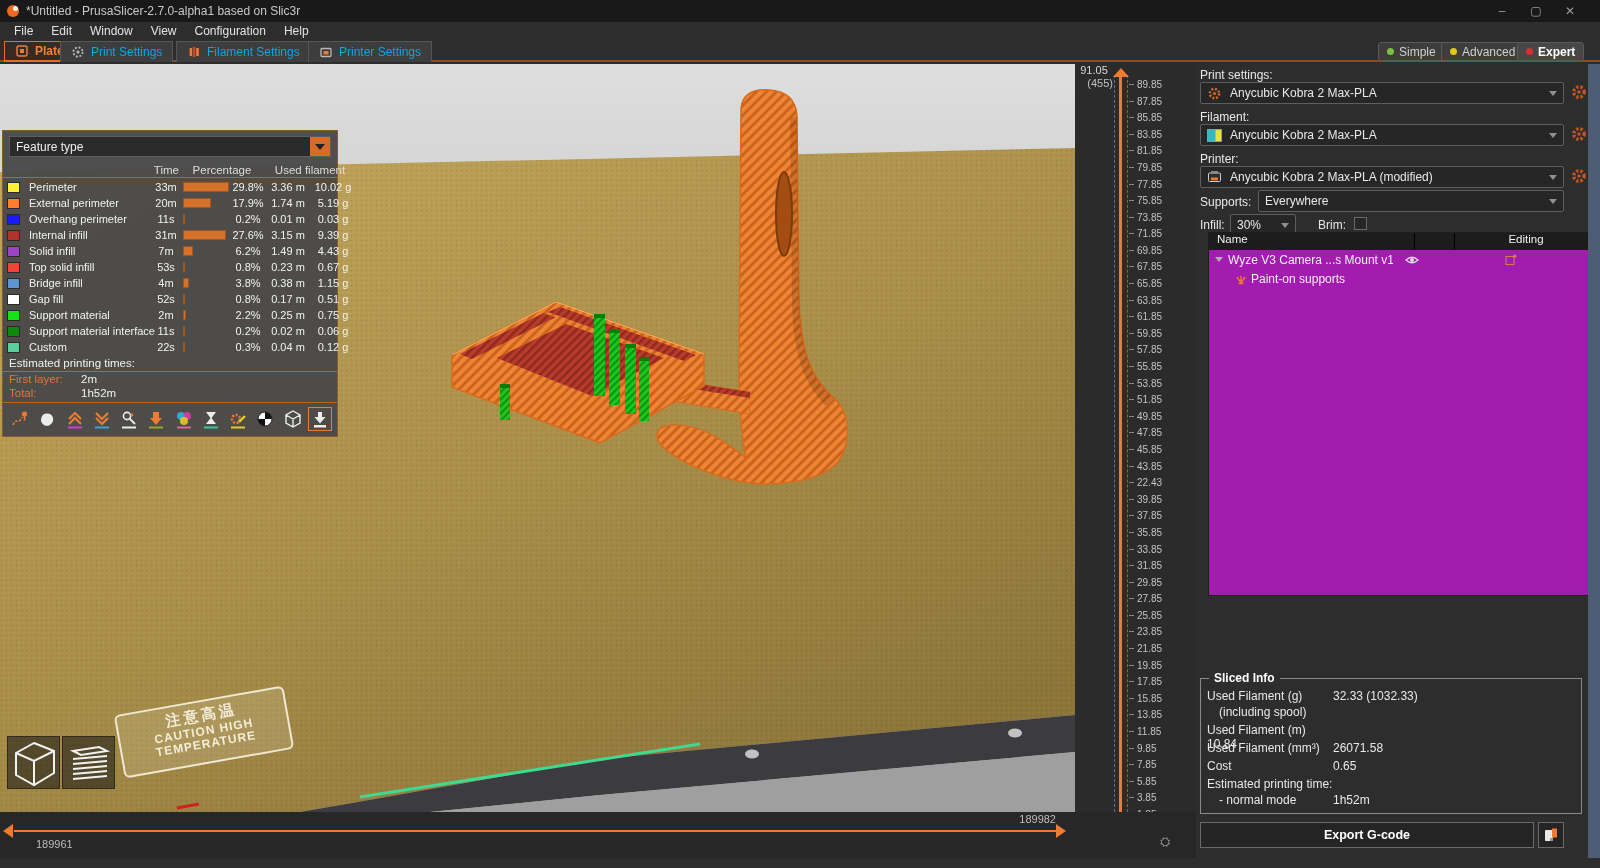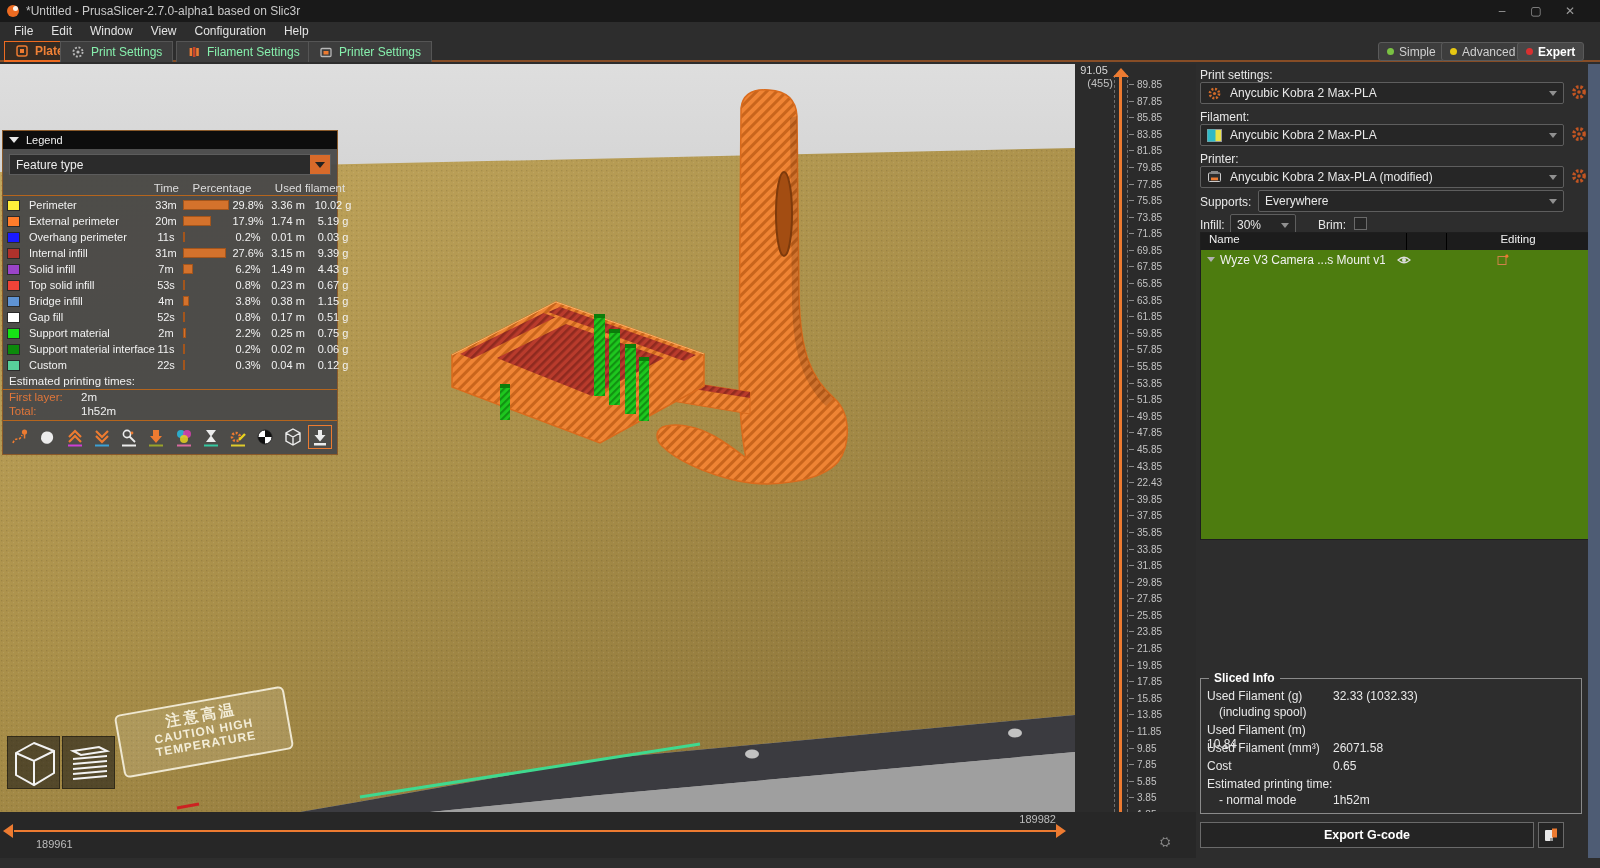--- a/index.html
+++ b/index.html
@@ -11,21 +11,21 @@
   
   #titlebar { left:0; top:0; width:1600px; height:22px; background:#191919; color:#c9c9c9; }
   #logo { left:7px; top:5px; width:12px; height:12px; border-radius:50%; background:#ED6B21; }
   #logo:after { content:""; position:absolute; left:6px; top:1px; width:5px; height:5px; border-radius:50%; background:#f7f3ef; }
   #wintitle { left:26px; top:4px; font-size:12px; }
   .winbtn { top:3px; width:16px; height:16px; color:#9a9a9a; font-size:12px; text-align:center; line-height:16px; }
   #menubar { left:0; top:22px; width:1600px; height:18px; background:#2d2d2d; display:flex; align-items:center; padding-left:6px; gap:2px; }
   .menuitem { color:#e3e3e3; font-size:12px; padding:10px 8px; }
   #tabbar { left:0; top:40px; width:1600px; height:22px; background:#2d2d2d; border-bottom:2px solid #874d26; }
   .tab { position:absolute; top:1px; height:21px; display:flex; align-items:center; gap:6px; padding:0 10px;
-         background:#3d3d3d; border:1px solid #555; border-bottom:none; font-size:12px; color:#86efac; }
+         background:#3d3d3d; border:1px solid #555; border-bottom:none; font-size:12px; color:#0ea5e9; }
   .tab.active { background:#352b22; color:#f08136; border-color:#ED6B21; border-bottom:2px solid #ED6B21; font-weight:bold; }
   .modebtn { position:absolute; top:42px; height:19px; display:flex; align-items:center; gap:5px; padding:0 8px;
          background:#3d3d3d; border:1px solid #5a5a5a; border-radius:3px; font-size:12px; color:#d0d0d0; }
   .modebtn.active { background:#474747; color:#fff; font-weight:bold; }
   .modedot { width:7px; height:7px; border-radius:50%; }
 
   
   #viewport { left:0; top:64px; width:1075px; height:748px; overflow:hidden; }
   #caution { left:118px; top:636px; width:172px; height:64px; transform:rotate(-10deg);
     border:2px solid #efe8d2; border-radius:6px; background:rgba(255,252,240,0.13);
@@ -87,21 +87,21 @@
   
   #sidebar { left:1196px; top:64px; width:404px; height:794px; background:#2d2d2d; }
   .sb-label { position:absolute; left:4px; color:#e8e8e8; font-size:12px; }
   .combo { position:absolute; height:22px; background:#262626; border:1px solid #5e5e5e; border-radius:2px;
            display:flex; align-items:center; gap:8px; padding:0 6px; }
   .combo .ctxt { flex:1; color:#e8e8e8; font-size:12px; white-space:nowrap; overflow:hidden; }
   .combo .chev { width:0; height:0; border-left:4px solid transparent; border-right:4px solid transparent; border-top:5px solid #909090; }
   .sprocket { position:absolute; width:18px; height:18px; }
   .checkbox { position:absolute; width:13px; height:13px; background:#262626; border:1px solid #6a6a6a; }
 
-  #objlist { position:absolute; left:4px; top:168px; width:390px; height:308px; background:#4d7c0f; border:1px solid #1e1e1e; }
+  #objlist { position:absolute; left:12px; top:168px; width:390px; height:364px; background:#a21caf; border:1px solid #1e1e1e; }
   #objlist-header { height:17px; background:#1c1c1c; display:flex; color:#f0f0f0; font-size:11.5px; }
   #oh-name { width:206px; padding-left:8px; border-right:1px solid #000; }
   #oh-mid  { width:40px; border-right:1px solid #000; }
   #oh-edit { flex:1; text-align:center; }
   .objrow { display:flex; align-items:center; height:19px; color:#f0f0f0; font-size:12px; }
   .rowchev { width:0; height:0; border-left:4px solid transparent; border-right:4px solid transparent; border-top:5px solid #b0b0b0; margin:0 5px 0 6px; }
   #subrow-icon { margin-left:26px; margin-right:4px; }
 
   #slicedinfo { position:absolute; left:4px; top:614px; width:382px; height:136px; border:1px solid #8a8a8a; }
   #slicedinfo .flegend { position:absolute; left:8px; top:-8px; background:#2d2d2d; padding:0 5px; color:#fff; font-weight:bold; font-size:12px; }
@@ -281,24 +281,20 @@
             <line x1="10" y1="27" x2="44" y2="24"></line>
           <line x1="10" y1="32" x2="44" y2="29"></line>
             <line x1="10" y1="37" x2="44" y2="34"></line>
           <line x1="10" y1="42" x2="44" y2="39"></line>
         </g>
       </svg>
     </div>
 
     
     <div id="legend" class="abs">
-      <div id="legend-header">
-        <span class="tri-down" style="border-top-color:#e8e8e8"></span>
-        <span>Legend</span>
-      </div>
       <div id="feature-combo">
         <span class="txt">Feature type</span>
         <span class="btn">
             <span class="tri-down"></span>
           </span>
       </div>
       <div class="lgrid lhead">
         <span></span>
           <span></span>
         <span class="h" style="text-align:right">Time</span>
@@ -786,20 +782,29 @@
         <span style="width:165px; overflow:hidden; white-space:nowrap">Wyze V3 Camera ...s Mount v19.stl</span>
         <svg width="14" height="14" style="margin-left:12px">
             <path d="M1 7 Q7 1.5 13 7 Q7 12.5 1 7 Z" stroke="#ddd" fill="none" stroke-width="1.2"></path>
             <circle cx="7" cy="7" r="2" fill="#ddd"></circle>
           </svg>
         <svg width="12" height="12" style="margin-left:86px">
             <rect x="1" y="2.5" width="8" height="8" stroke="#d0814a" fill="none"></rect>
             <circle cx="9.8" cy="2.2" r="1.6" fill="#ED7B31"></circle>
           </svg>
       </div>
+      <div class="objrow">
+        <svg id="subrow-icon" width="12" height="12">
+            <g stroke="#ED7B31" stroke-width="1.4" fill="none">
+              <path d="M6 10 L2 4 M6 10 L6 3 M6 10 L10 4"></path>
+              <path d="M3.5 10.5 H8.5"></path>
+            </g>
+          </svg>
+        <span>Paint-on supports</span>
+      </div>
     </div>
 
     <div id="slicedinfo">
       <span class="flegend">Sliced Info</span>
       <div>
   <div class="sirow" style="top: 10px;">
     <span class="silab">Used Filament (g)</span>
     <span class="sival">32.33 (1032.33)</span>
   </div>
 

